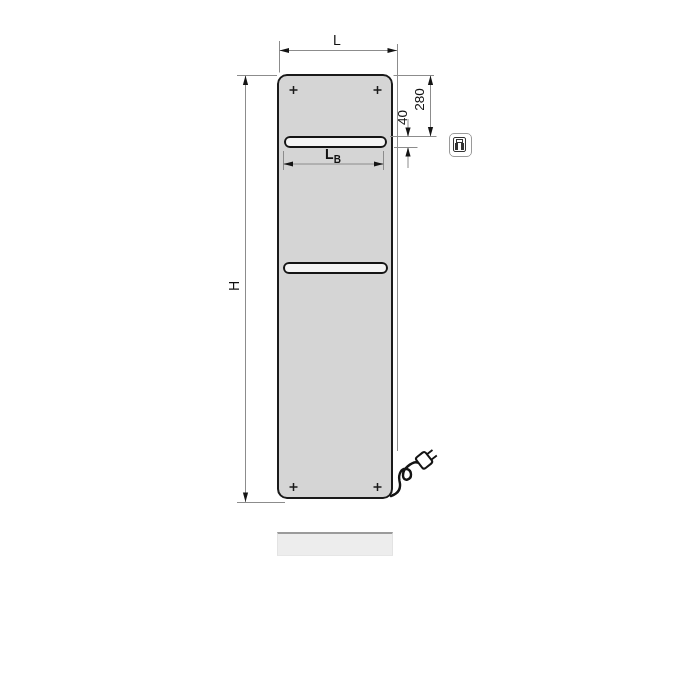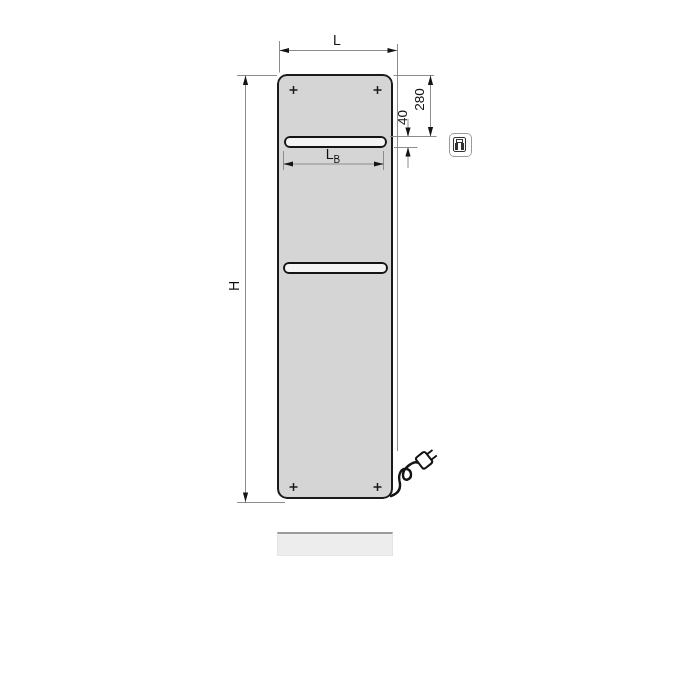--- a/index.html
+++ b/index.html
@@ -28,21 +28,21 @@
   .plug-body{fill:#ffffff;stroke:#141414;stroke-width:2;}
   .plug-prong{stroke:#141414;stroke-width:1.8;fill:none;}
   
   .dimlabel{
     position:absolute;font-size:14px;line-height:16px;text-align:center;color:#111;
     white-space:nowrap;
   }
   .rot{transform:rotate(-90deg);}
   .lab-L{left:327px;top:32px;width:20px;height:16px;}
   .lab-H{left:220px;top:278px;width:28px;height:16px;}
-  .lab-LB{left:319px;top:146px;width:28px;height:29px;}
+  .lab-LB{left:319px;top:146px;width:28px;height:29px;font-weight:bold;}
   .lab-LB sub{font-size:10px;}
   .lab-280{left:399px;top:92px;width:40px;height:15px;font-size:13.5px;}
   .lab-40{left:387px;top:110px;width:31px;height:15px;font-size:13.5px;}
   
   .cu-icon{
     position:absolute;left:449px;top:133px;width:23px;height:24px;box-sizing:border-box;
     background:#fff;border:1.5px solid #9a9a9a;border-radius:5px;
   }
   .cu-inner{
     position:absolute;left:3px;top:2.5px;width:13px;height:15.5px;box-sizing:border-box;

